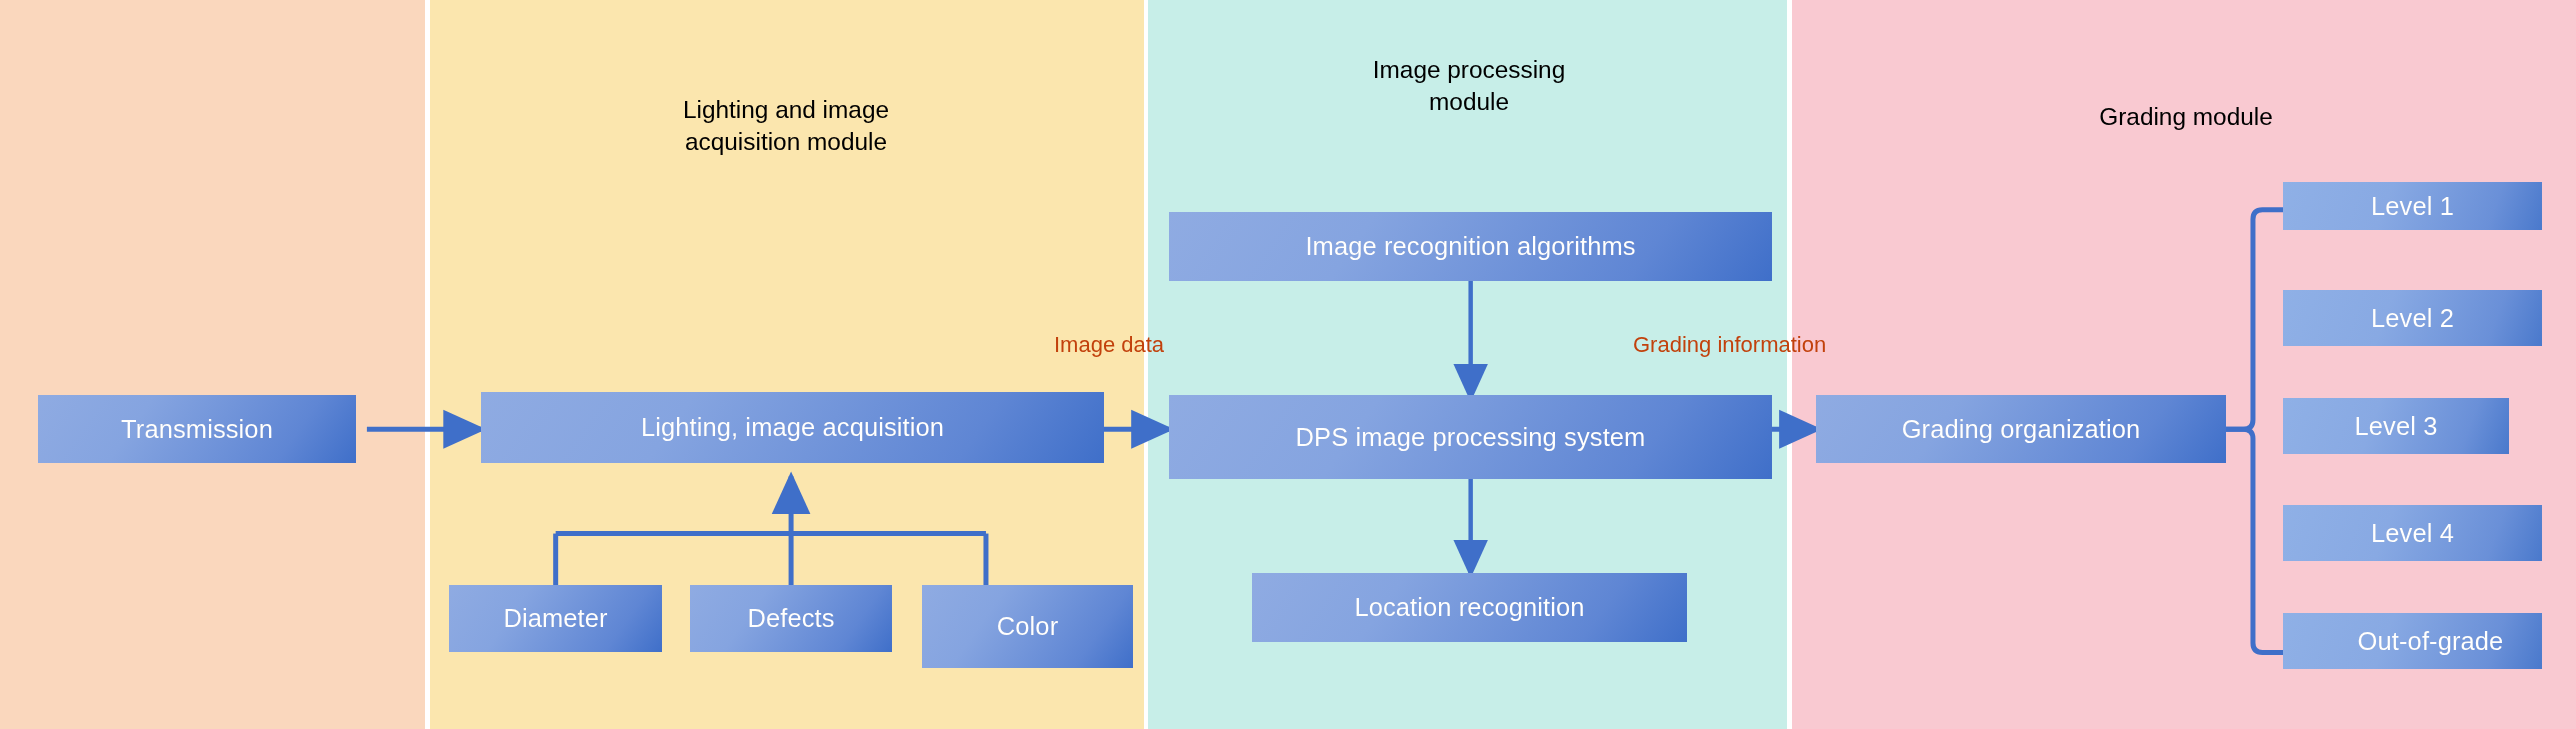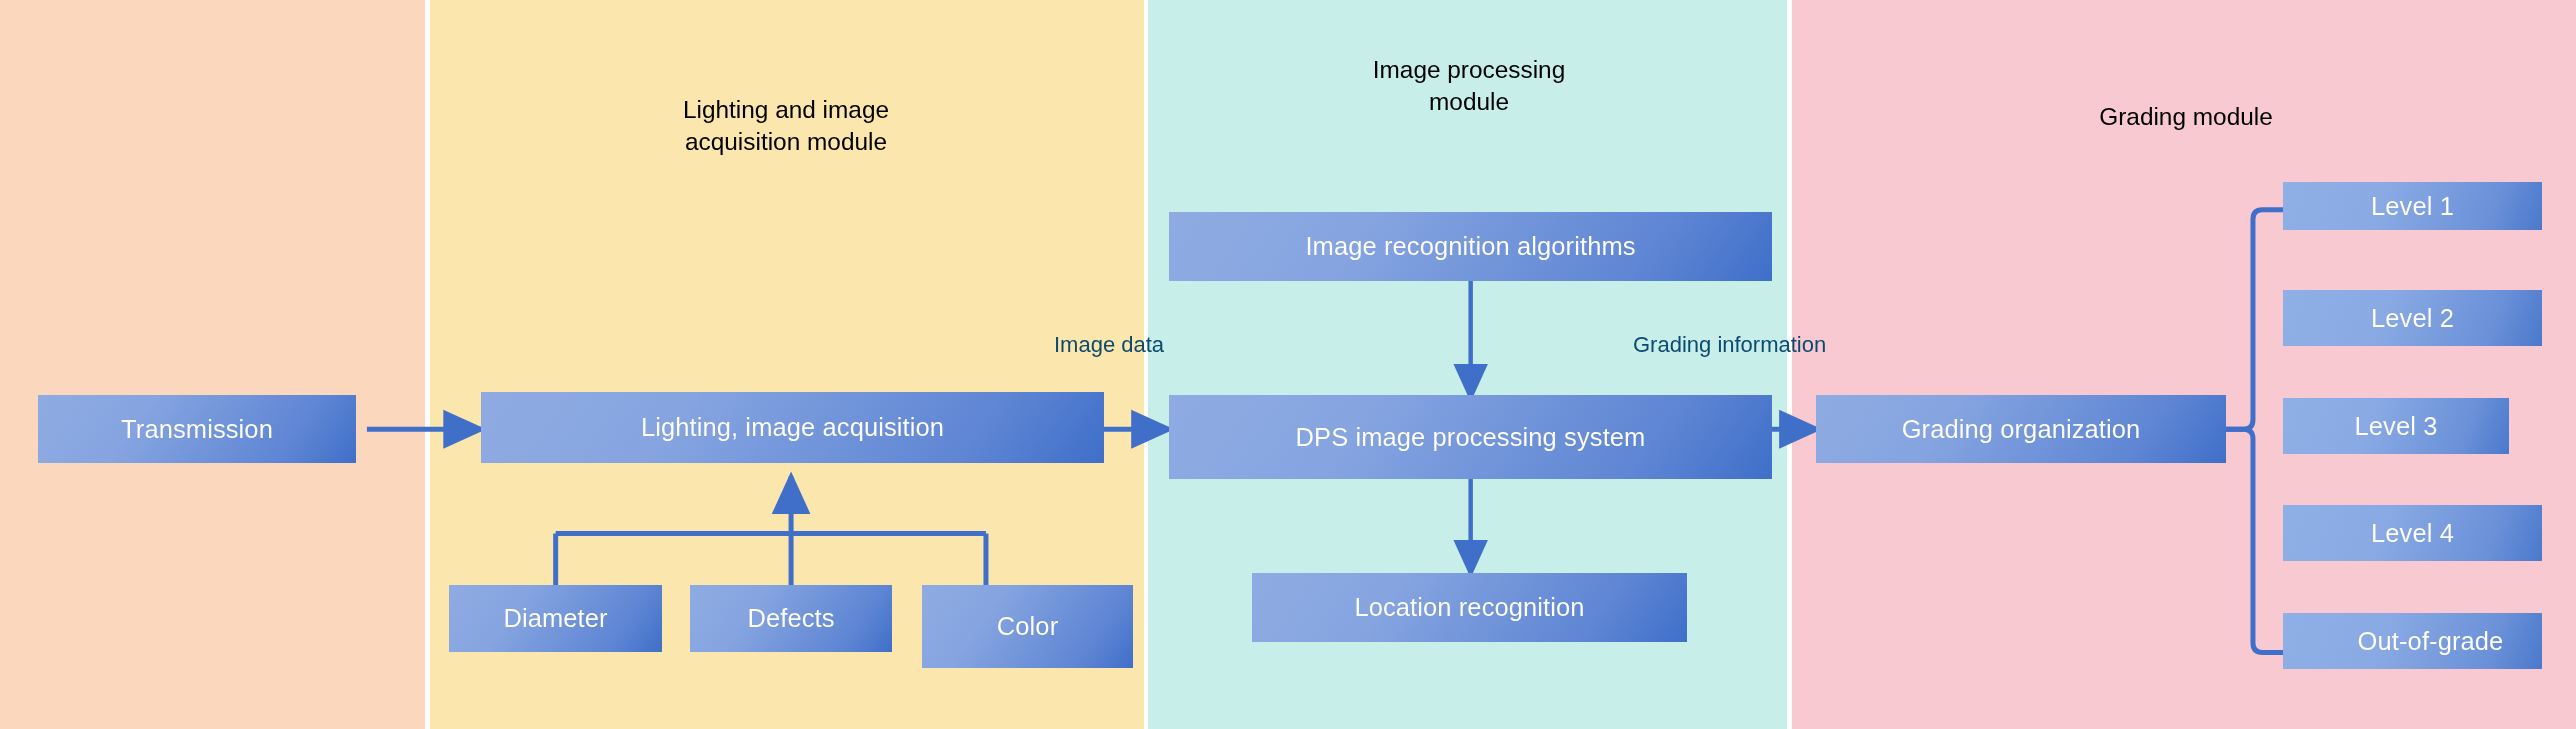--- a/index.html
+++ b/index.html
@@ -52,21 +52,21 @@
     text-shadow: 0 0 0.6px rgba(0,0,0,0.20);
     font-family: "Liberation Sans", sans-serif;
   }
   .node.level-node {
     background: linear-gradient(110deg, #8fb0e6 0%, #88a9e3 40%, #6a90d8 80%, #4a79cc 100%);
   }
 
   
   .edge-label {
     position: absolute;
-    color: #0c4a6e;
+    color: #c2410c;
     font-size: 22px;
     white-space: nowrap;
     font-family: "Liberation Sans", sans-serif;
   }
 
   
   #wires {
     position: absolute;
     left: 0;
     top: 0;

